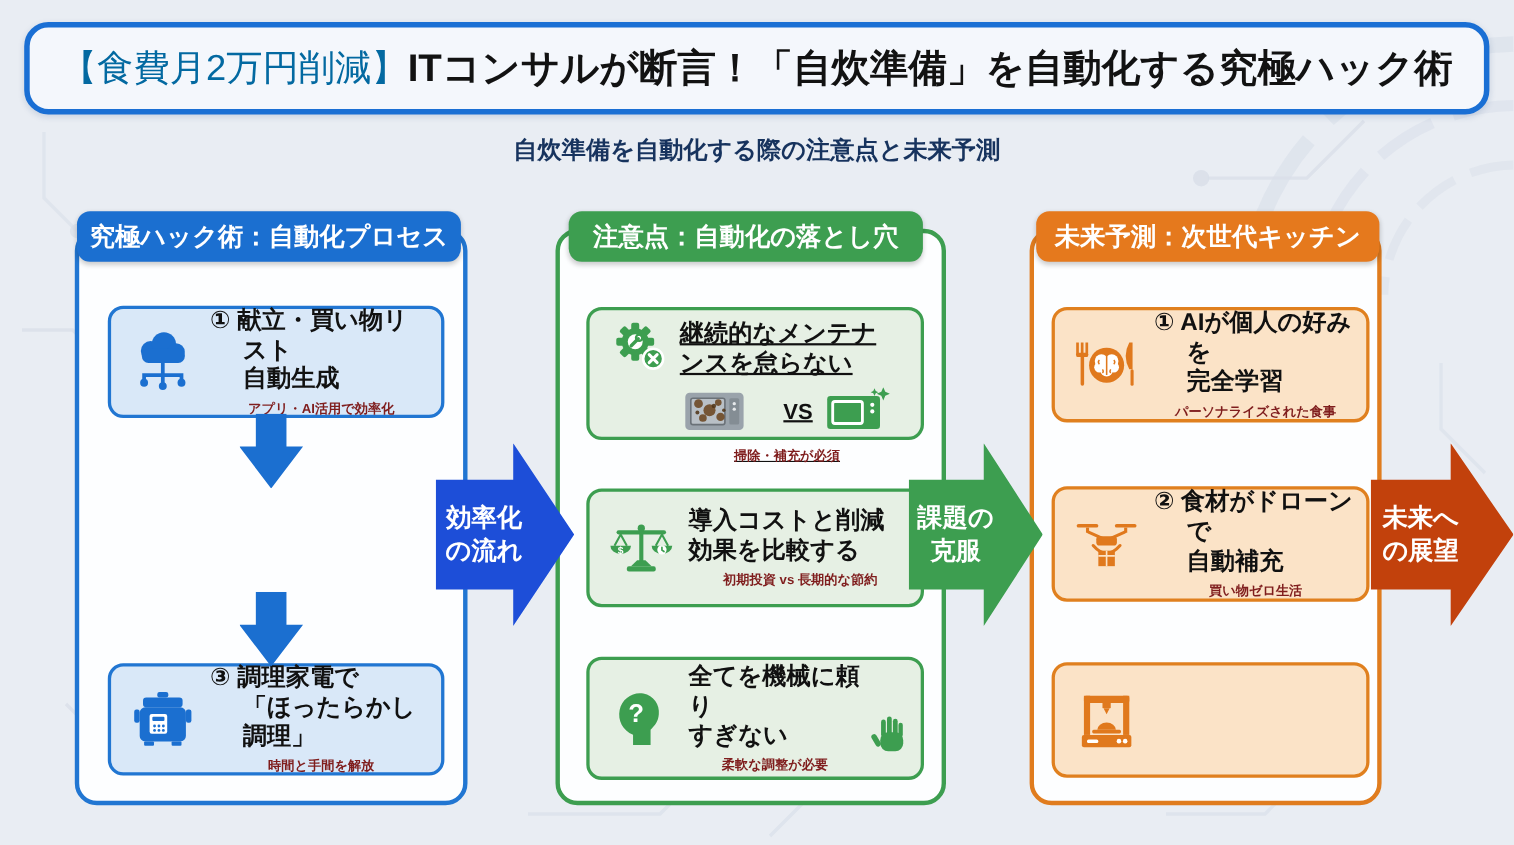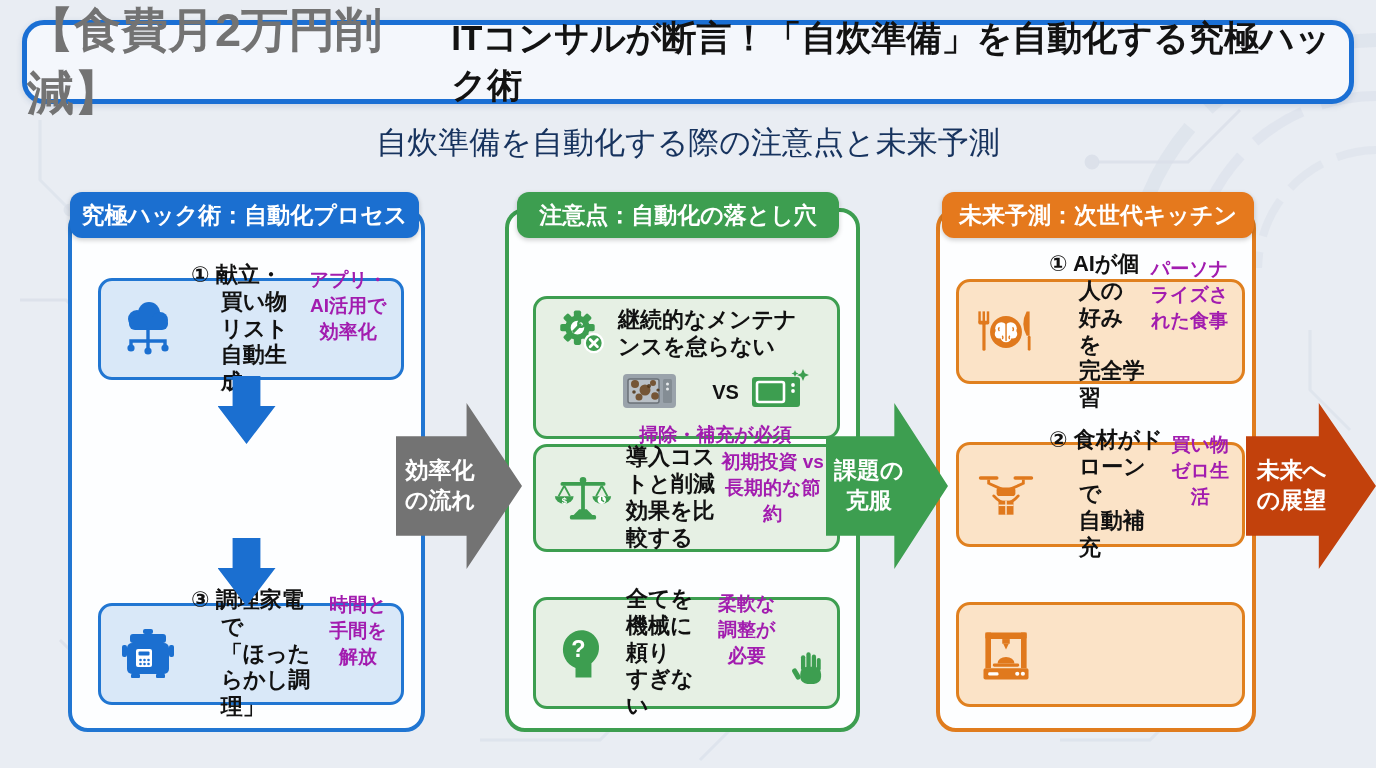--- a/index.html
+++ b/index.html
@@ -12,25 +12,25 @@
   }
   .bg-circuit { position:absolute; inset:0; z-index:0; }
 
   
   .title-banner {
     position:absolute; left:22px; top:20px; width:1332px; height:84px;
     background:#f4f7fc; border:5px solid #1a6fd4; border-radius:22px;
     display:flex; align-items:center; justify-content:center;
     box-shadow:0 2px 6px rgba(20,60,120,.15); z-index:2;
   }
-  .title-banner .t-hl { color:#737373; font-weight:700; font-size:47px; letter-spacing:0; }
+  .title-banner .t-hl { color:#0369a1; font-weight:400; font-size:33px; letter-spacing:0; }
   .title-banner .t-rest { color:#121212; font-weight:900; font-size:35px; }
   .subtitle {
     position:absolute; left:0; top:122px; width:100%; text-align:center;
-    font-size:31px; font-weight:400; color:#17335e; z-index:2;
+    font-size:22px; font-weight:700; color:#17335e; z-index:2;
   }
 
   
   .column { position:absolute; top:208px; height:524px; background:#fdfeff;
     border-radius:20px; z-index:1; }
   .col-blue   { left:68px;  width:357px; border:4px solid #2176d2; }
   .col-green  { left:505px; width:355px; border:4px solid #3d9e50; }
   .col-orange { left:936px; width:320px; border:4px solid #e07c1e; }
 
   .col-header {
@@ -44,29 +44,29 @@
   .hdr-orange { left:2px;  width:312px; background:#e5791d; }
 
   
   .card { position:absolute; border-radius:14px; display:flex; align-items:center;
     padding:6px 8px; gap:4px; }
   .card-blue   { left:26px; width:306px; height:102px; background:#d9e8f8; border:3px solid #2176d2; }
   .card-green  { left:24px; width:307px; background:#e6f0e4; border:3px solid #3d9e50; }
   .card-orange { left:16px; width:289px; height:105px; background:#fbe3c7; border:3px solid #e0801f; }
 
   .icon-box { width:78px; flex:0 0 78px; display:flex; align-items:center; justify-content:center; }
-  .card-text { flex:1; display:flex; flex-direction:row; }
+  .card-text { flex:1; display:flex; flex-direction:column; }
   .card-title { font-size:22px; font-weight:800; line-height:1.22; color:#111; white-space:pre-line; }
   .card-title.num { padding-left:1.35em; text-indent:-1.35em; }
-  .card-caption { font-size:19px; font-weight:700; color:#a21caf; margin-top:5px; text-align:center; }
+  .card-caption { font-size:12px; font-weight:700; color:#7f1d1d; margin-top:5px; text-align:center; }
 
   
   .b1 { top:66px; } .b2 { top:230px; } .b3 { top:391px; }
   
-  .g1 { top:84px; height:143px; flex-direction:column; align-items:stretch; padding:6px 10px; }
+  .g1 { top:67px; height:121px; flex-direction:column; align-items:stretch; padding:6px 10px;text-decoration:underline; }
   .g2 { top:232px; height:108px; }
   .g3 { top:385px; height:112px; position:absolute; }
   
   .o1 { top:67px; } .o2 { top:230px; } .o3 { top:390px; }
 
   .g1 .row-top { display:flex; align-items:center; }
   .g1 .row-top .icon-box { width:72px; flex:0 0 72px; }
   .vs-row { display:flex; align-items:center; justify-content:center; gap:12px; margin:2px 0 0 58px; }
   .vs-label { font-size:20px; font-weight:900; color:#111;margin-left:22px; }
   .g1 .card-caption { margin-left:58px; margin-top:3px; }
@@ -74,21 +74,21 @@
 
   
   .down-arrow { position:absolute; left:50%; transform:translateX(-50%);
     width:58px; height:68px; background:#1b6fd0; z-index:3;
     clip-path:polygon(26% 0,74% 0,74% 44%,100% 44%,50% 100%,0 44%,26% 44%); }
   .da1 { top:164px; } .da2 { top:326px; }
 
   
   .flow-arrow { position:absolute; top:403px; height:166px; z-index:5;
     clip-path:polygon(0 20%,56% 20%,56% 0,100% 50%,56% 100%,56% 80%,0 80%); }
-  .flow-blue   { left:396px;  width:126px; background:#737373; }
+  .flow-blue   { left:396px;  width:126px; background:#1d4ed8; }
   .flow-green  { left:826px;  width:122px; background:#3d9e50; }
   .flow-orange { left:1246px; width:130px; background:#c2410c; }
   .flow-label { position:absolute; left:0; top:0; width:70%; height:100%;
     display:flex; align-items:center; justify-content:center;
     color:#fff; font-size:23px; font-weight:800; line-height:1.3;
     white-space:pre-line; text-align:center; }
 </style>
 </head>
 <body>
 

